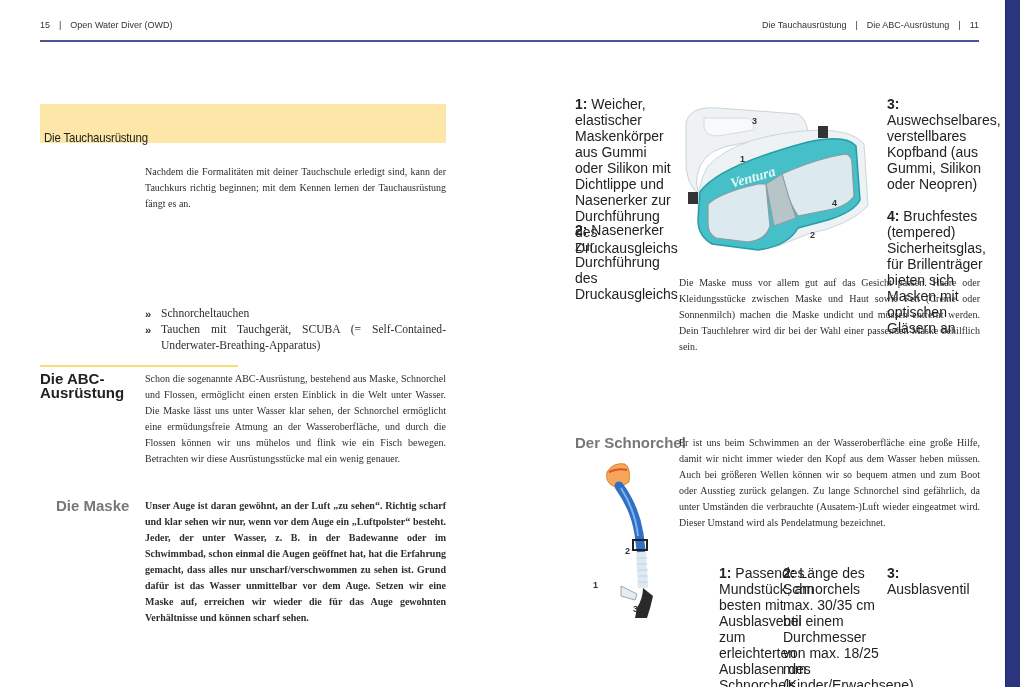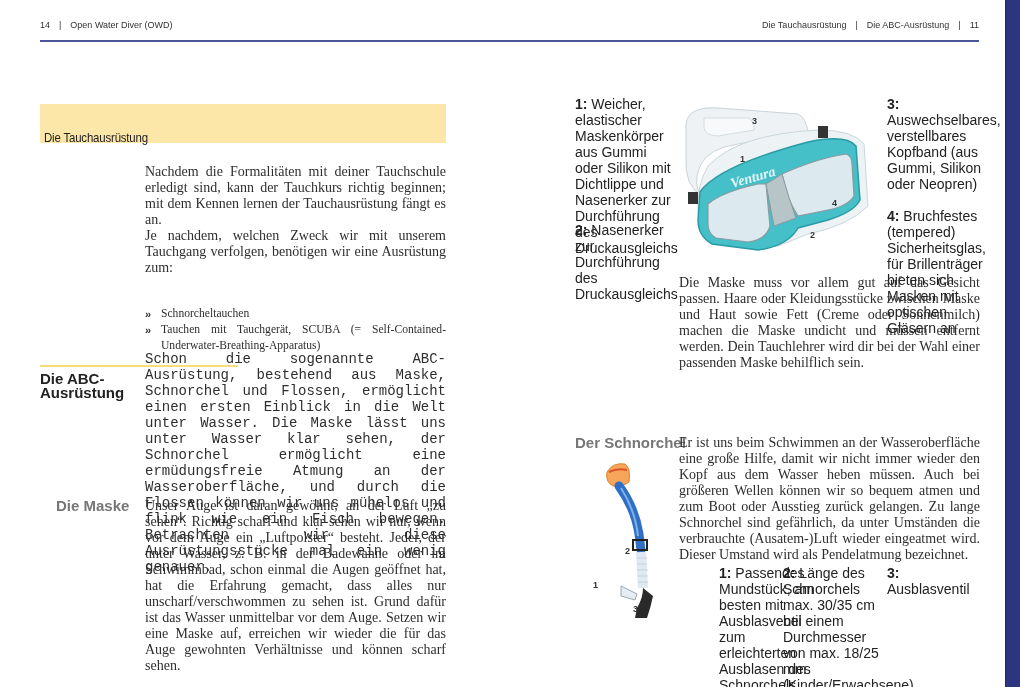--- a/index.html
+++ b/index.html
@@ -16,38 +16,38 @@
   .head-rule.right { left: 510px; width: 469px; }
 
   
   .edge-bar { position: absolute; top: 0; left: 1005px; width: 15px; height: 687px; background: #2c3680; border-left: 1px solid #1e2870; }
 
   
   .chapter-box { position: absolute; left: 40px; top: 104px; width: 406px; height: 39px; background: #fde7a8; }
   .chapter-title { position: absolute; left: 44px; top: 130px; font-family: "Liberation Sans", sans-serif; font-size: 13px; color: #222; letter-spacing: -0.2px; transform: scaleX(0.88); transform-origin: left; white-space: nowrap; }
 
   
-  .body-text { position: absolute; font-family: "Liberation Serif", serif; font-size: 14px; line-height: 16px; color: #2e2e2e; text-align: justify; }
+  .body-text { position: absolute; font-family: "Liberation Serif", serif; font-size: 10px; line-height: 16px; color: #2e2e2e; text-align: justify; }
   .body-text p { margin: 0; }
 
   .intro { left: 145px; top: 164px; width: 301px; }
   .bullets { position: absolute; left: 145px; top: 306px; width: 301px; font-family: "Liberation Serif", serif; font-size: 11.6px; line-height: 16px; color: #2e2e2e; list-style: none; }
   .bullets li { position: relative; padding-left: 16px; text-align: justify; }
   .bullets li .mark { position: absolute; left: 0; top: 0; font-family: "Liberation Sans", sans-serif; font-weight: bold; font-size: 11px; }
 
   .yellow-rule { position: absolute; left: 40px; top: 365px; width: 198px; height: 2px; background: #f6df78; }
 
   .side-head { position: absolute; font-family: "Liberation Sans", sans-serif; font-size: 15px; line-height: 14px; font-weight: bold; color: #222; }
   .side-head.grey { color: #777; font-weight: bold; }
   .sh-abc { left: 40px; top: 372px; }
   .sh-maske { left: 40px; top: 499px; margin-left: 16px; }
   .sh-schnorchel { left: 575px; top: 436px; }
 
-  .abc-text { left: 145px; top: 351px; width: 301px; font-family: Liberation Mono, monospace; }
-  .maske-text { left: 145px; top: 498px; width: 301px; }
+  .abc-text { left: 145px; top: 371px; width: 301px; }
+  .maske-text { left: 145px; top: 498px; width: 301px; font-weight: bold; }
 
   .mask-text { left: 679px; top: 275px; width: 301px; }
   .snorkel-text { left: 679px; top: 435px; width: 301px; }
 
   
   .caption { position: absolute; font-family: "Liberation Sans", sans-serif; font-size: 14px; line-height: 16px; color: #222; }
   .caption b { font-weight: bold; }
   .cap-1 { left: 575px; top: 96px; width: 100px; }
   .cap-2 { left: 575px; top: 222px; width: 100px; }
   .cap-3 { left: 887px; top: 96px; width: 100px; }
@@ -58,36 +58,35 @@
 
   
   .mask-img { position: absolute; left: 678px; top: 96px; width: 206px; height: 160px; }
   .snorkel-img { position: absolute; left: 577px; top: 458px; width: 100px; height: 170px; }
   .img-label { font-family: "Liberation Sans", sans-serif; font-weight: bold; font-size: 9px; fill: #333; }
 </style>
 </head>
 <body>
 
 <div class="run-head left">
-  <span>14</span><span class="sep">|</span><span>Open Water Diver (OWD)</span>
+  <span>15</span><span class="sep">|</span><span>Open Water Diver (OWD)</span>
 </div>
 <div class="run-head right">
   <span>Die Tauchausrüstung</span><span class="sep">|</span><span>Die ABC-Ausrüstung</span><span class="sep">|</span><span>11</span>
 </div>
 <div class="head-rule left"></div>
 <div class="head-rule right"></div>
 
 <div class="edge-bar"></div>
 
 <div class="chapter-box"></div>
 <div class="chapter-title">Die Tauchausrüstung</div>
 
 <div class="body-text intro">
   <p>Nachdem die Formalitäten mit deiner Tauchschule erledigt sind, kann der Tauchkurs richtig beginnen; mit dem Kennen lernen der Tauchausrüstung fängt es an.</p>
-  <p>Je nachdem, welchen Zweck wir mit unserem Tauchgang verfolgen, benötigen wir eine Ausrüstung zum:</p>
 </div>
 <ul class="bullets">
   <li><span class="mark">»</span><span>Schnorcheltauchen</span></li>
   <li><span class="mark">»</span><span>Tauchen mit Tauchgerät, SCUBA (= Self-Contained-Underwater-Breathing-Apparatus)</span></li>
 </ul>
 
 <div class="yellow-rule"></div>
 
 <div class="side-head sh-abc">
   <div>Die ABC-</div>

